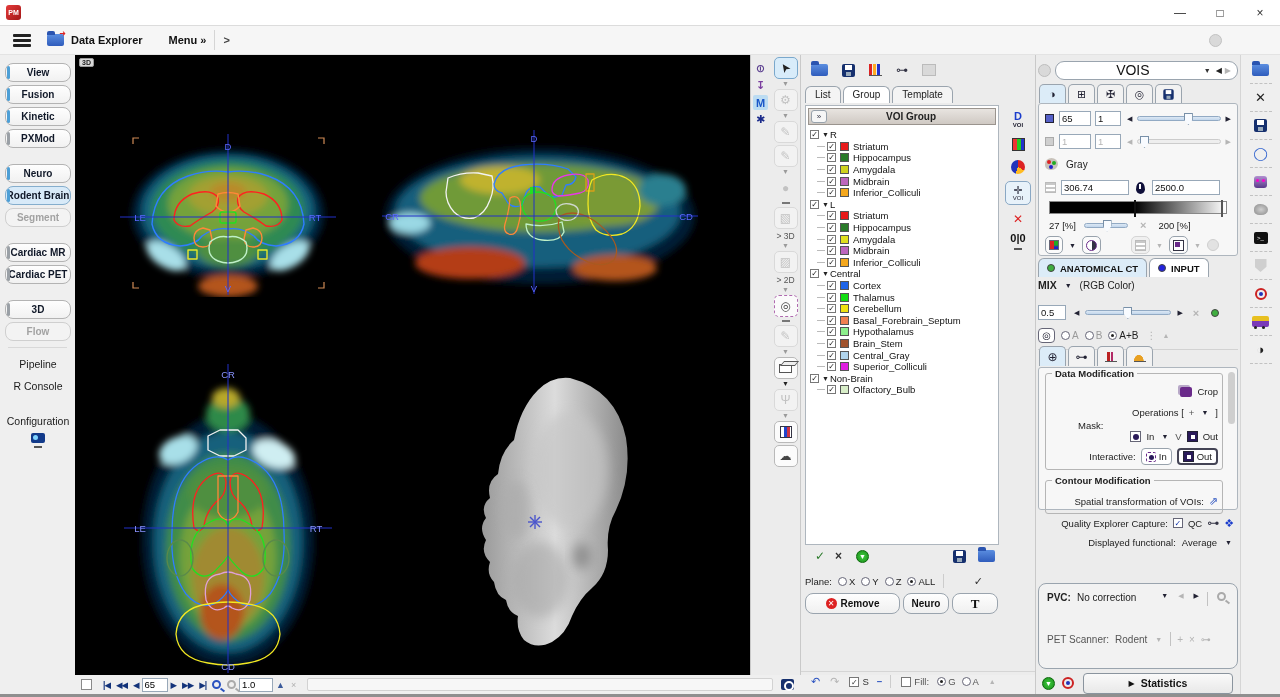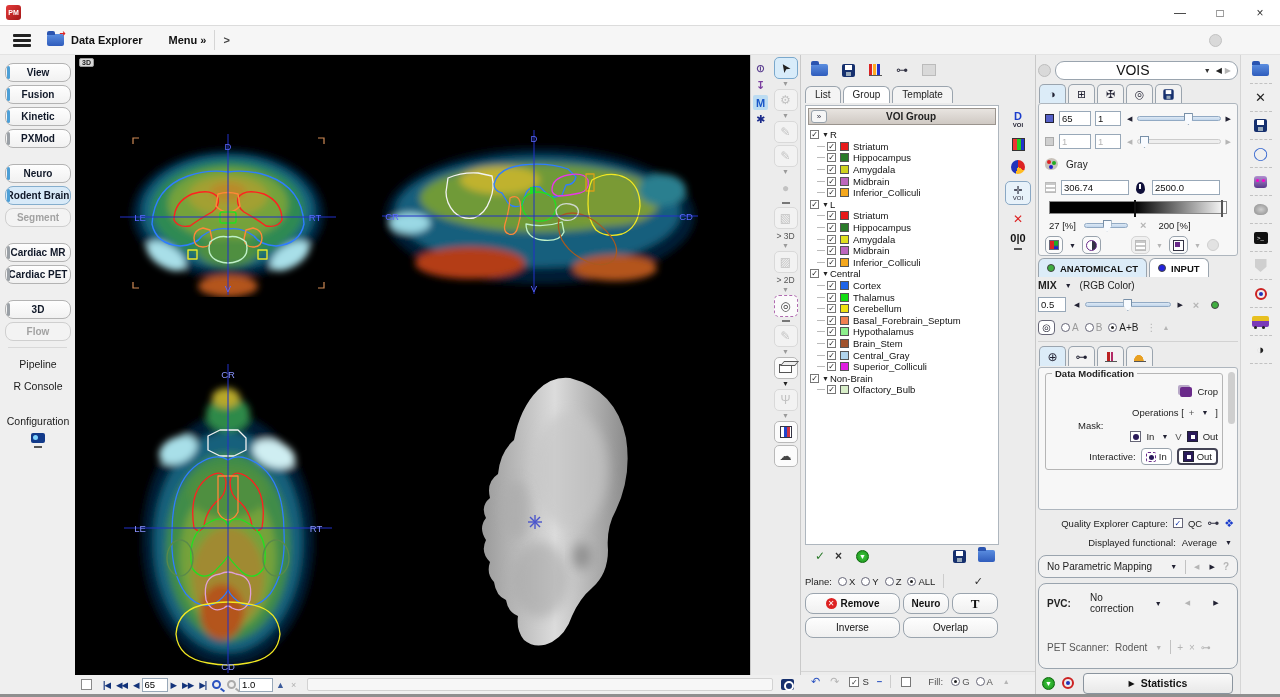--- a/index.html
+++ b/index.html
@@ -209,21 +209,21 @@
   .int-btn .dashc { width:10px; height:10px; border:1px dashed #6a2a8a; border-radius:2px; position:relative; }
   .int-btn .dashc::after { content:""; position:absolute; left:2px; top:2px; width:5px; height:5px; border-radius:50%; background:#2a1a5a; }
   .spatial-g { color:#2a52c0; font-size:11px; }
   .qc-row { position:absolute; left:0; top:461px; width:198px; display:flex; align-items:center; justify-content:flex-end; gap:5px; font-size:9.5px; }
   .qcb { width:10px; height:10px; border:1px solid #667; background:#fff; font-size:8px; line-height:9px; text-align:center; color:#13a; }
   .blue-flower { color:#1a3ccc; font-size:11px; }
   .disp-row { position:absolute; left:0; top:482px; width:198px; display:flex; align-items:center; justify-content:flex-end; gap:6px; font-size:9.5px; }
   .param-combo { position:absolute; left:2px; top:500px; width:200px; height:23px; border:1px solid #9aa4ae; border-radius:8px; background:#f2f2f2; display:flex; align-items:center; padding:0 8px; gap:6px; font-size:10px; }
   .pc-sep { width:1px; height:14px; background:#c2c2c2; }
   .pvc-group { position:absolute; left:2px; top:528px; width:200px; height:86px; border:1px solid #9aa4ae; border-radius:8px; background:#f2f2f2; }
-  .pvc-row { display:flex; align-items:center; gap:19px; padding:8px 8px 0; font-size:10px; }
+  .pvc-row { display:flex; gap:6px; padding:8px 8px 0; font-size:10px; }
   .scan-row { display:flex; align-items:center; gap:6px; padding:26px 8px 0; font-size:10px; color:#555; }
   .rp-bottomrow { position:absolute; left:0; top:617px; width:205px; height:22px; display:flex; align-items:center; }
   .red-target { width:12px; height:12px; border:2px solid #c22; border-radius:50%; position:relative; margin-left:7px; }
   .red-target::after { content:""; position:absolute; left:2px; top:2px; width:4px; height:4px; border-radius:50%; background:#23b; }
   .stats-btn { flex:1; margin:0 8px 0 9px; height:21px; border:1px solid #8a949e; border-radius:4px; background:linear-gradient(#fafafa,#e8e8e8); font-size:10.5px; font-weight:bold; color:#111; display:flex; align-items:center; justify-content:center; gap:6px; }
   .stats-btn .pg { font-size:8px; }
 
   
   .righttoolbar { position:absolute; left:1240px; top:55px; width:40px; height:639px; background:#efefef; border-left:1px solid #d5d5d5; display:flex; flex-direction:column; align-items:center; padding-top:6px; }
   .rt-ic { height:17px; display:flex; align-items:center; justify-content:center; font-size:13px; }
@@ -693,34 +693,30 @@
     </div>
     <div class="voi-btns">
       <div class="vrow">
         <div class="vbtn" style="width:95px">
             <span class="rm-ic">✕</span>
             <span>Remove</span>
           </div>
         <div class="vbtn" style="width:46px">Neuro</div>
         <div class="vbtn t-serif" style="width:46px">T</div>
       </div>
-      <div class="vrow">
-        <div class="vbtn" style="width:95px;font-weight:normal">Inverse</div>
-        <div class="vbtn" style="width:95px;font-weight:normal">Overlap</div>
-      </div>
     </div>
     <div class="voi-bottom">
       <span class="ub-g">↶</span>
       <span class="ub-g gray">↷</span>
       <span class="ub-cb">✓</span>
       <span style="margin-left:3px">S</span>
       <span style="margin-left:8px;color:#2a52c0;font-weight:bold">−</span>
       <span class="ub-sep"></span>
       <span class="ub-cb" style="line-height:10px;color:#fff"></span>
-      <span style="margin-left:17px;color:#555">Fill:</span>
+      <span style="margin-left:3px;color:#555">Fill:</span>
       <span class="radio on" style="margin-left:8px"></span>
       <span style="color:#555">G</span>
       <span class="radio"></span>
       <span style="color:#555">A</span>
       <span class="arr gray" style="margin-left:10px">▲</span>
     </div>
   </div>
 
   <div class="rightpanel">
     <div class="rp-header">
@@ -819,21 +815,21 @@
           <span>INPUT</span>
         </div>
       </div>
 
     <div class="mix-block">
       <div class="mix-title">
         <b>MIX</b>
         <span class="arr">▼</span>
         <span>(RGB Color)</span>
       </div>
-      <div class="rp-row" style="margin-top:6px">
+      <div class="rp-row" style="margin-top:14px">
         <input class="inp" style="width: 28px;" value="0.5">
         <span class="arr" style="margin-left:8px">◀</span>
         <div class="sl" style="width:86px;margin:0 4px">
             <div class="th" style="left:44%"></div>
           </div>
         <span class="arr">▶</span>
         <span class="mini-x" style="margin-left:8px">×</span>
         <div class="dot" style="background:#3fae3f;margin-left:12px"></div>
       </div>
       <div class="rp-row" style="margin-top:8px">
@@ -893,41 +889,40 @@
           <div class="int-btn">
               <div class="dashc"></div>
               <span>In</span>
             </div>
           <div class="int-btn" style="border-width:2px;border-color:#445">
               <div class="out-ic"></div>
               <span>Out</span>
             </div>
         </div>
       </div>
+      <div class="fieldset" style="margin-top:10px;height:34px">
+        <div class="legend">Contour Modification</div>
+        <div class="dm-row" style="margin-top:6px">
+          <span>Spatial transformation of VOIs:</span>
+          <span class="spatial-g">⇗</span>
+        </div>
+      </div>
     </div>
 
     <div class="qc-row">
       <span>Quality Explorer Capture:</span>
       <span class="qcb">✓</span>
       <span>QC</span>
       <span class="key-g">⊶</span>
       <span class="blue-flower">❖</span>
     </div>
     <div class="disp-row">
       <span>Displayed functional:</span>
       <span>Average</span>
       <span class="arr">▼</span>
-    </div>
-    <div class="param-combo">
-      <span style="flex:1">No Parametric Mapping</span>
-      <span class="arr">▼</span>
-      <span class="pc-sep"></span>
-      <span class="arr gray">◀</span>
-      <span class="arr">▶</span>
-      <span style="color:#b5b5b5;font-weight:bold">?</span>
     </div>
     <div class="pvc-group">
       <div class="pvc-row">
         <span style="font-weight:bold">PVC:</span>
         <span style="flex:1">No correction</span>
         <span class="arr">▼</span>
         <span class="arr gray">◀</span>
         <span class="arr">▶</span>
         <span class="pc-sep"></span>
         <div class="mag dis"></div>

